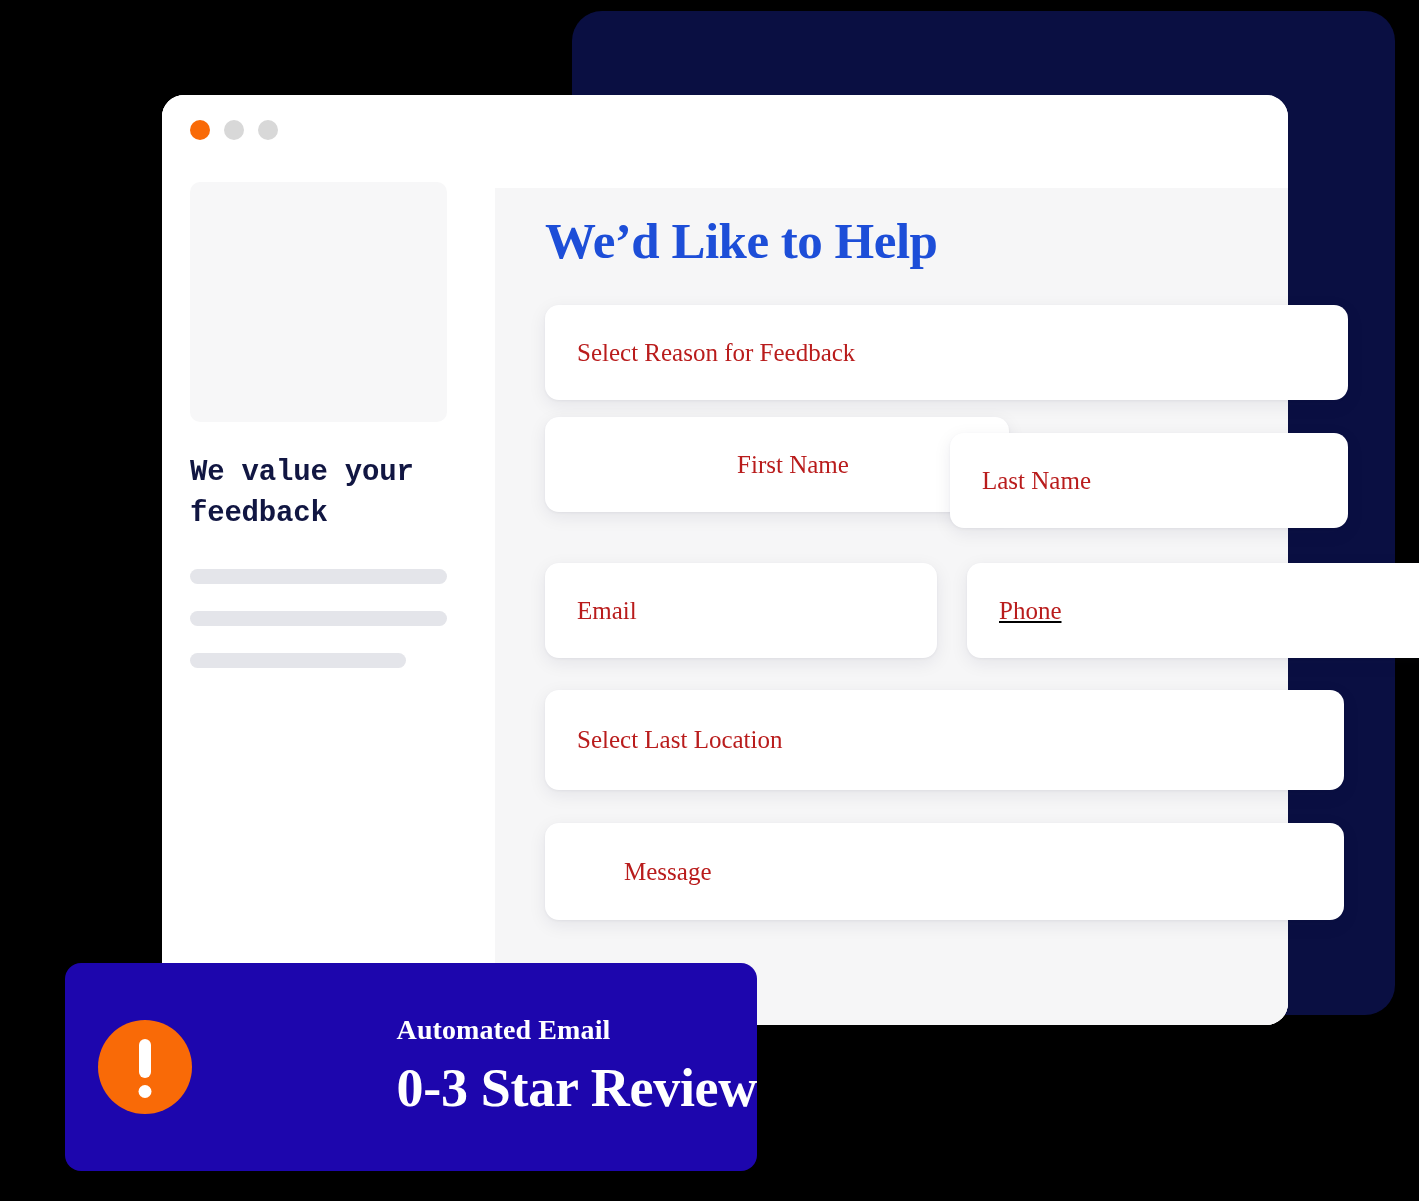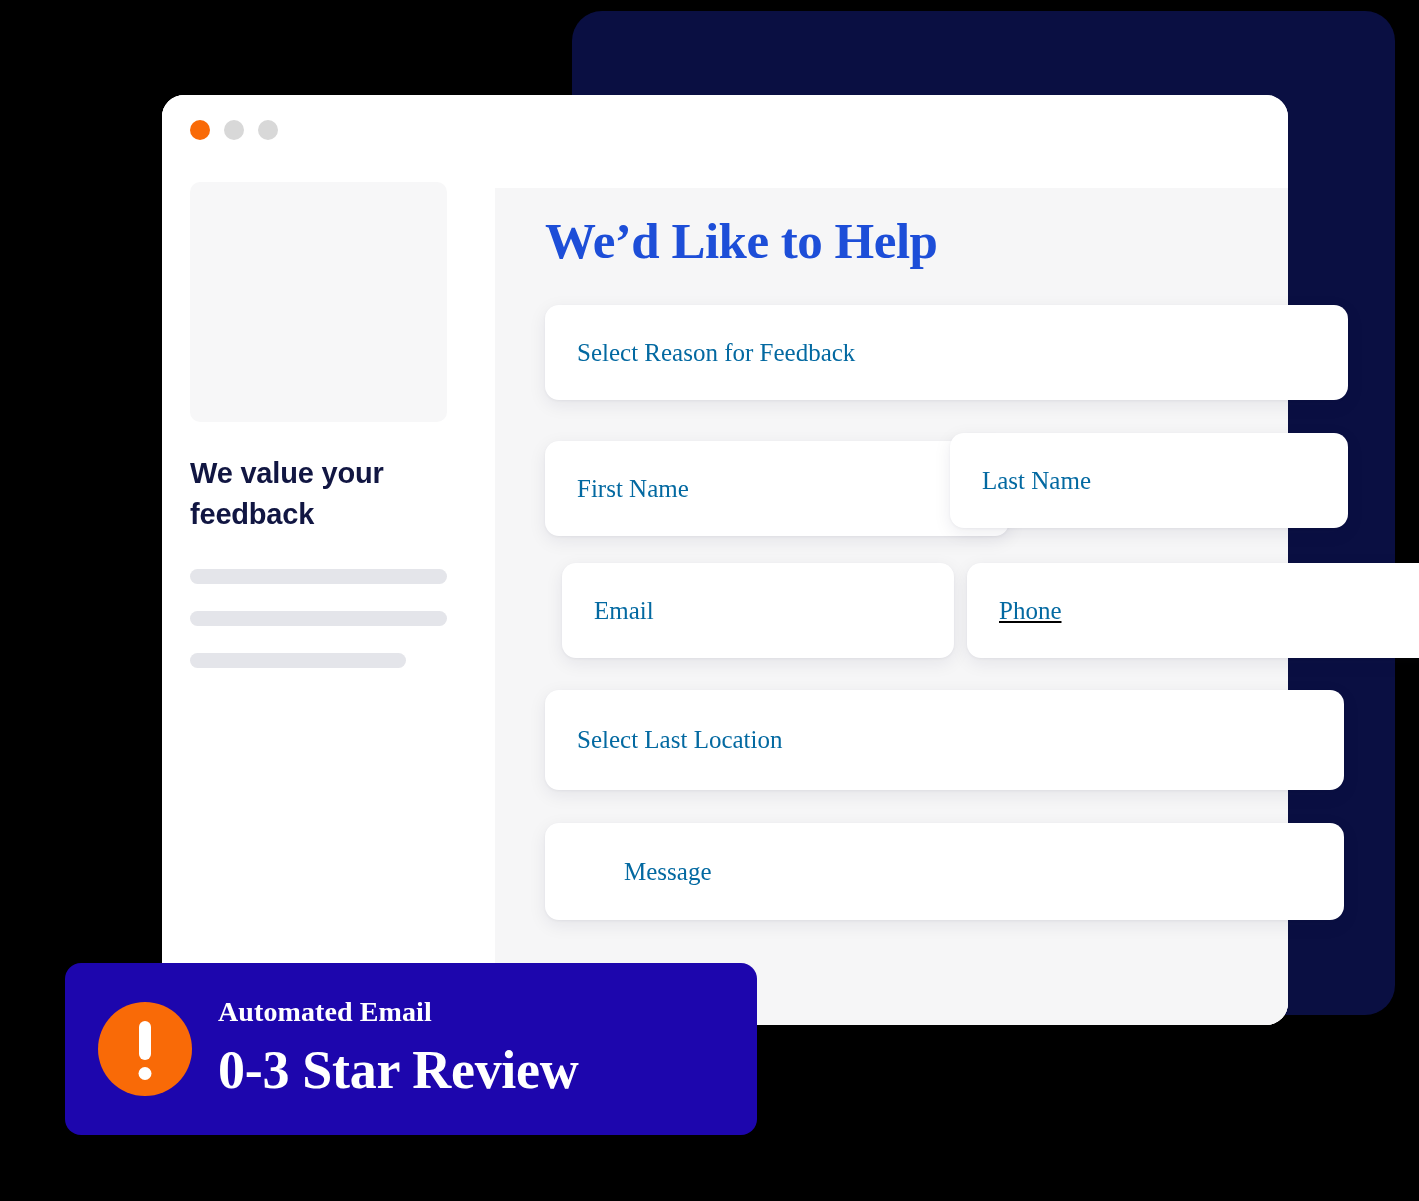--- a/index.html
+++ b/index.html
@@ -85,21 +85,21 @@
     width: 257px;
     height: 240px;
     background: #f7f7f8;
     border-radius: 10px;
   }
   #sidebar-heading {
     position: absolute;
     left: 28px;
     top: 358px;
     width: 235px;
-    font-family: Liberation Sans, sans-serif;
+    font-family: Liberation Mono, monospace;
     font-weight: 700;
     font-size: 29px;
     line-height: 1.4;
     color: #111642;
     letter-spacing: -0.2px;
   }
   .skel {
     position: absolute;
     left: 28px;
     height: 15px;
@@ -146,47 +146,48 @@
     background: #ffffff;
     border-radius: 14px;
     box-shadow: 0 5px 18px rgba(20, 24, 60, 0.08),
                 0 1px 3px rgba(20, 24, 60, 0.05);
     display: flex;
     align-items: center;
   }
   .field-label {
     font-family: "Liberation Serif", serif;
     font-size: 25px;
-    color: #0369a1;
+    color: #b91c1c;
     padding-left: 32px;
     white-space: nowrap;
     user-select: none;
   }
 
   #field-reason   { left: 0px;   top: 0px;   width: 803px; height: 95px; }
-  #field-first    { left: 0px;   top: 136px; width: 464px; height: 95px; }
+  #field-first    { left: 0px;   top: 112px; width: 464px; height: 95px; justify-content: center; }
   #field-last     { left: 405px; top: 128px; width: 398px; height: 95px; }
-  #field-email    { left: 17px;   top: 258px; width: 392px; height: 95px; }
+  #field-email    { left: 0px;   top: 258px; width: 392px; height: 95px; }
   #field-phone    { left: 422px; top: 258px; width: 480px; height: 95px; text-decoration: underline; }
   #field-location { left: 0px;   top: 385px; width: 799px; height: 100px; }
   #field-message  { left: 0px;   top: 518px; width: 799px; height: 97px; padding-left: 47px; }
 
   
   #banner {
     position: absolute;
     left: 65px;
     top: 963px;
     width: 692px;
-    height: 172px;
+    height: 208px;
     background: #1d06ad;
     border-radius: 16px;
     z-index: 20;
     display: flex;
     align-items: center;
     padding-left: 33px;
+    justify-content: space-between;
   }
   #alert-icon {
     width: 94px;
     height: 94px;
     border-radius: 50%;
     background: #f96a07;
     flex: 0 0 auto;
     position: relative;
   }
   #alert-icon .bang-bar {

